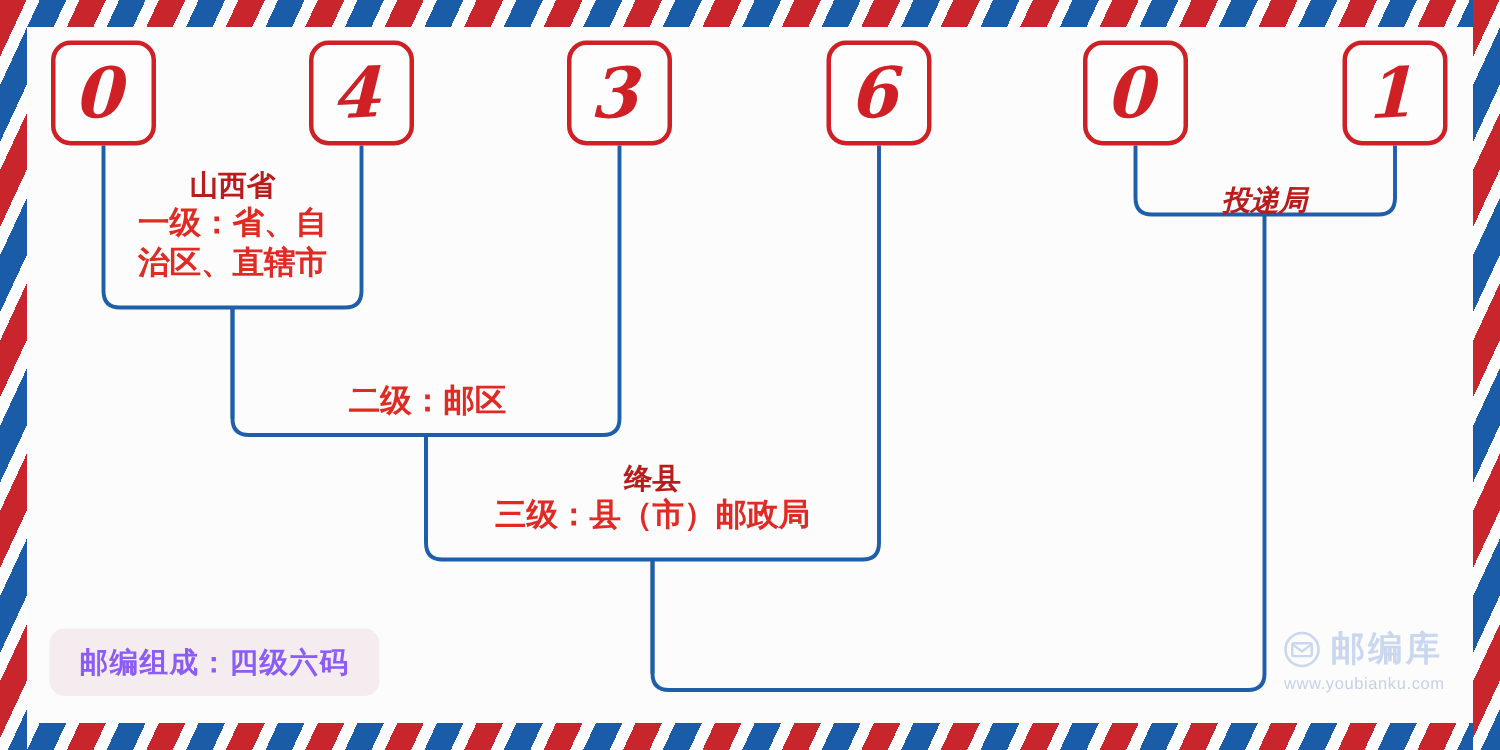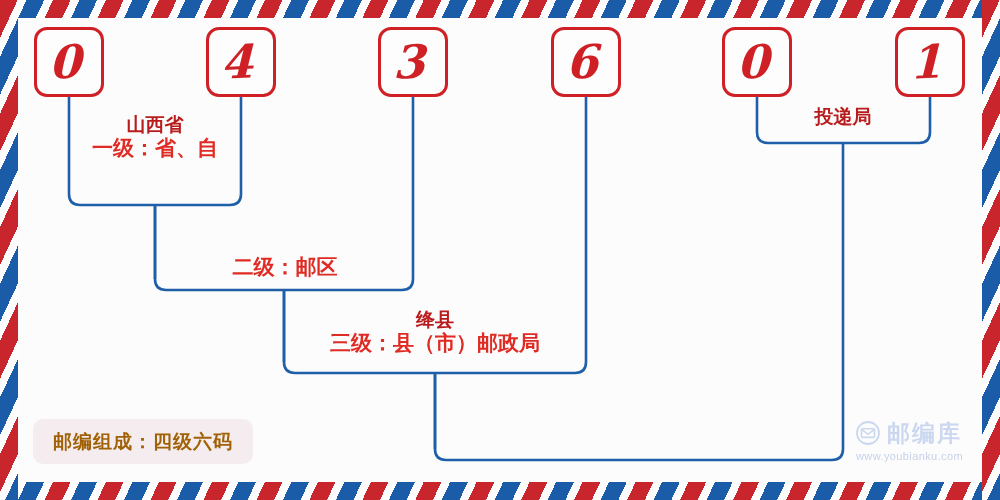--- a/index.html
+++ b/index.html
@@ -79,21 +79,21 @@
     line-height:1.25;
   }
 
   
   #badge{
     position:absolute;left:33px;top:419px;width:220px;height:45px;
     background:#f4ecef;border-radius:10px;z-index:14;
     display:flex;align-items:center;justify-content:center;
   }
   #badge span{
-    color:#a16207;
+    color:#8b5cf6;
     font-family:"DejaVu Serif","Liberation Serif",serif;
     font-weight:700;font-size:19px;letter-spacing:1px;
   }
 
   
   #watermark{
     position:absolute;left:855px;top:420px;z-index:14;
     display:flex;flex-direction:column;align-items:flex-start;
     opacity:.95;
   }
@@ -156,33 +156,34 @@
   <div class="digit-card" style="left:722px;top:27px;">
     <span class="digit-glyph">0</span>
   </div>
   <div class="digit-card" style="left:895px;top:27px;">
     <span class="digit-glyph">1</span>
   </div>
 
   <div class="grp" style="left:75px;top:113px;width:160px;">
     <div class="title">山西省</div>
     <div class="sub">一级：省、自</div>
+    <div class="sub">治区、直辖市</div>
   </div>
 
   <div class="grp" style="left:305px;top:308px;width:260px;">
     <div class="title">绛县</div>
     <div class="sub">三级：县（市）邮政局</div>
   </div>
 
   <div class="grp" style="left:185px;top:254px;width:200px;">
     <div class="sub">二级：邮区</div>
   </div>
 
 
-  <div class="grp" style="left:763px;top:105px;width:160px;">
+  <div class="grp" style="left:763px;top:123px;width:160px;font-style:italic;">
     <div class="title">投递局</div>
   </div>
 
   <div id="badge">
     <span>邮编组成：四级六码</span>
   </div>
 
   <div id="watermark">
     <div class="wm-row">
       <svg width="26" height="26" viewBox="0 0 26 26">

